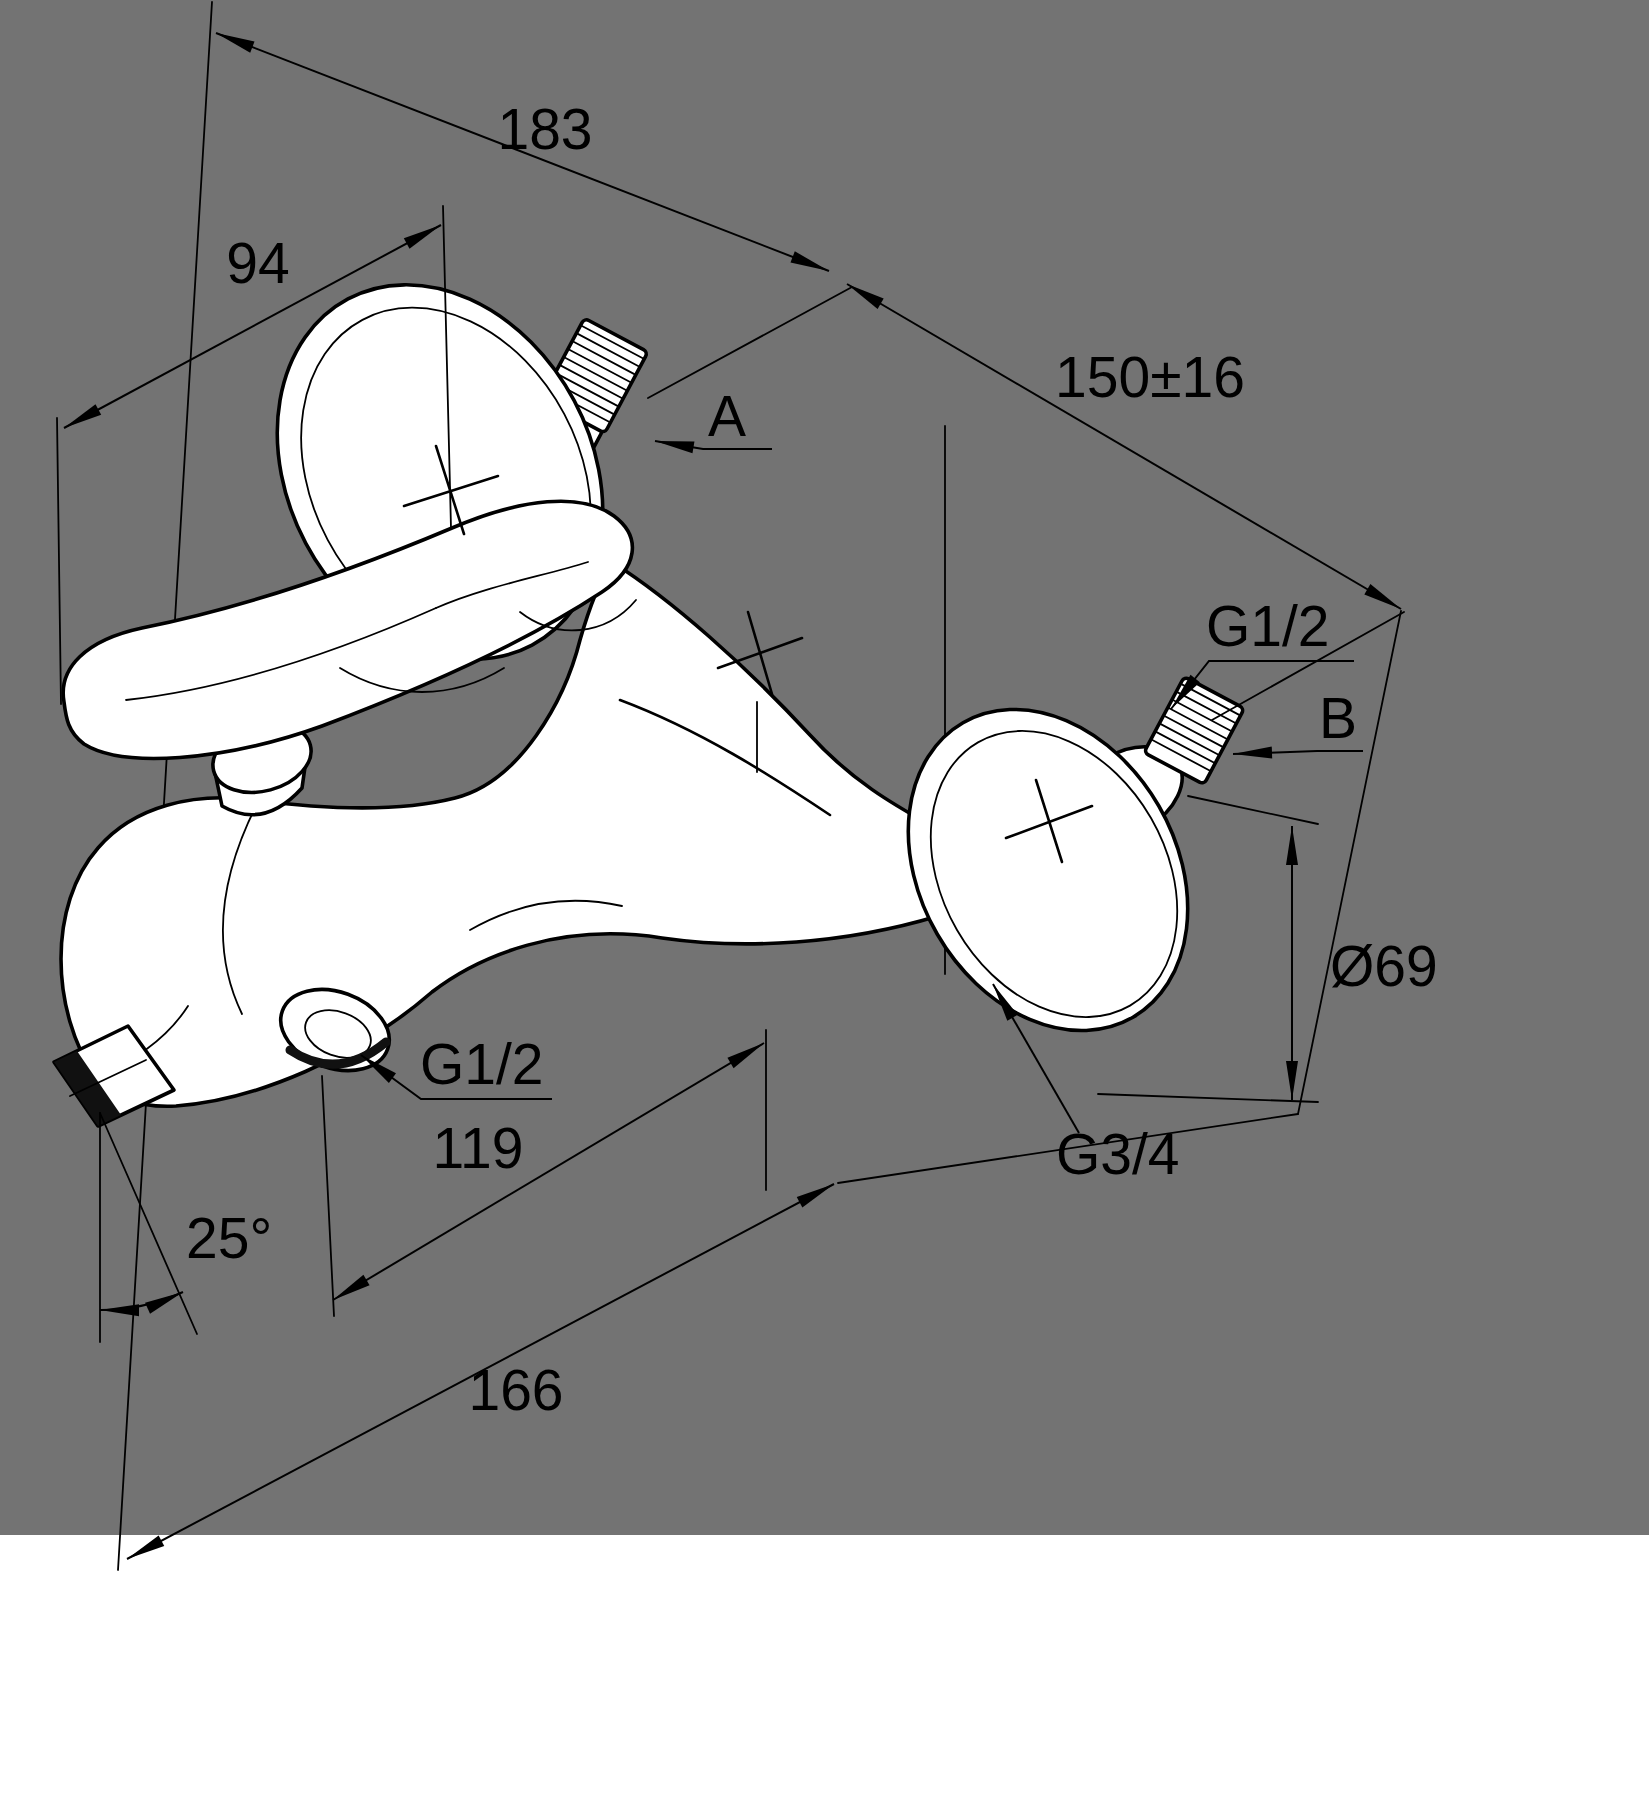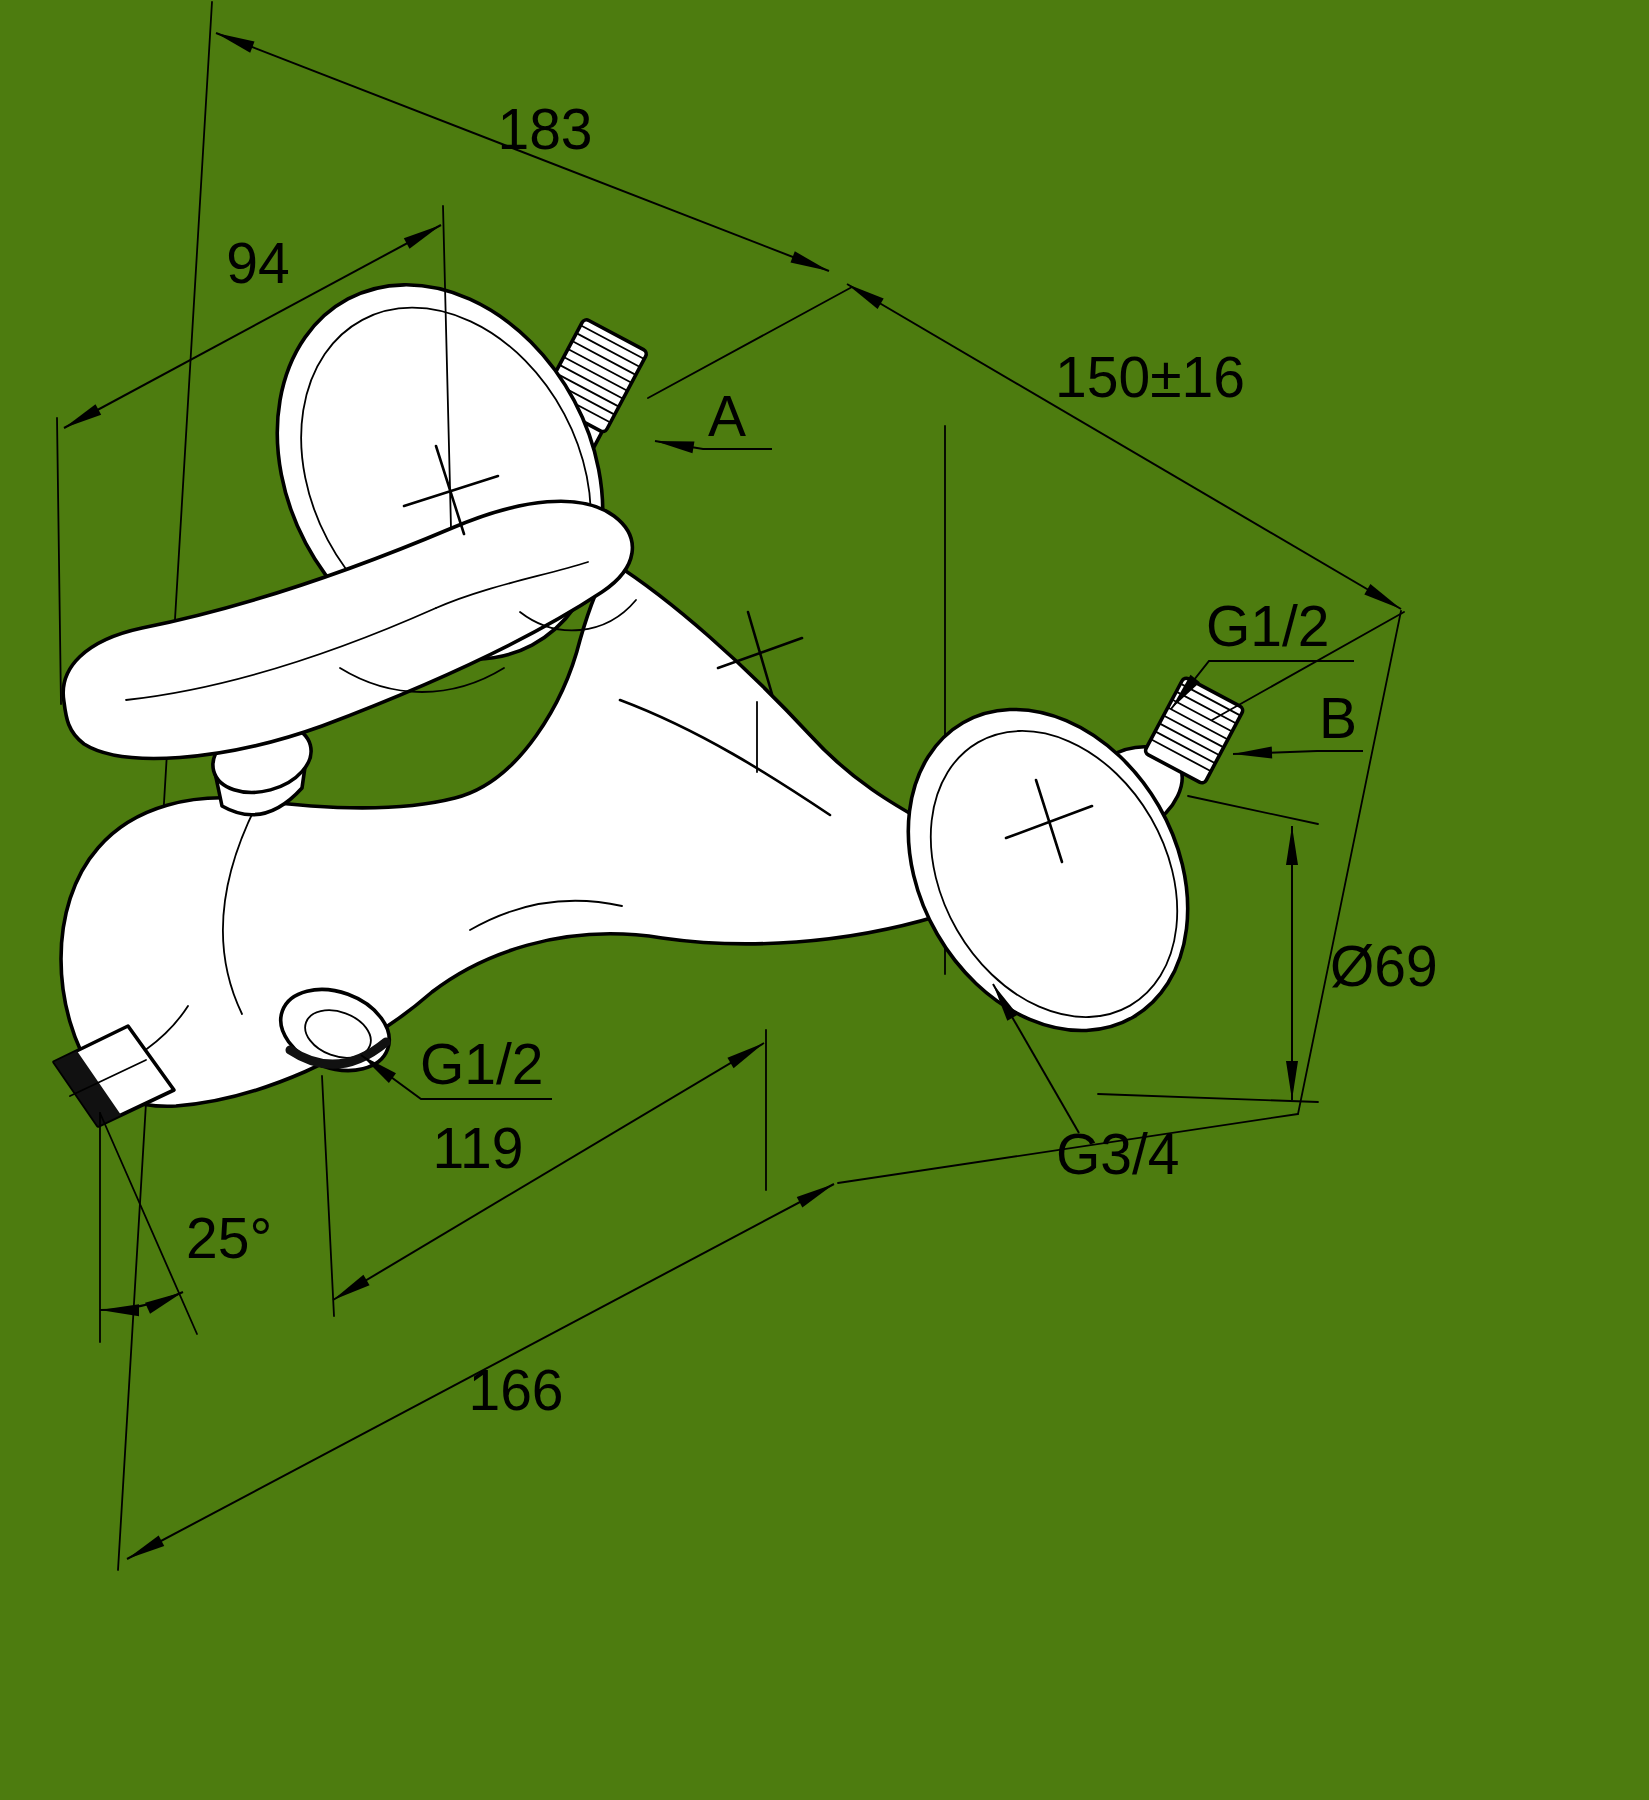--- a/index.html
+++ b/index.html
@@ -1,17 +1,17 @@
 <!DOCTYPE html>
 <html><head>
 <meta charset="utf-8">
 <style>
   html,body{margin:0;padding:0;background:#ffffff;}
   body{width:1649px;height:1800px;overflow:hidden;}
-  .canvas{width:1649px;height:1800px;position:relative;background:#4d7c0f;}
+  .canvas{width:1649px;height:1535px;position:relative;background:#737373;}
   svg{display:block;}
   .ol{fill:#ffffff;stroke:#000;stroke-width:3.6;stroke-linejoin:round;stroke-linecap:round;}
   .ln{fill:none;stroke:#000;stroke-width:2.6;stroke-linecap:round;}
   .thin{fill:none;stroke:#000;stroke-width:1.8;stroke-linecap:round;}
   .dim{fill:none;stroke:#000;stroke-width:2;stroke-linecap:butt;}
   .dark{fill:#111;stroke:none;}
   .dimtxt{font-family:"Liberation Sans","DejaVu Sans",sans-serif;font-size:57px;fill:#000;}
 </style>
 </head>
 <body>

